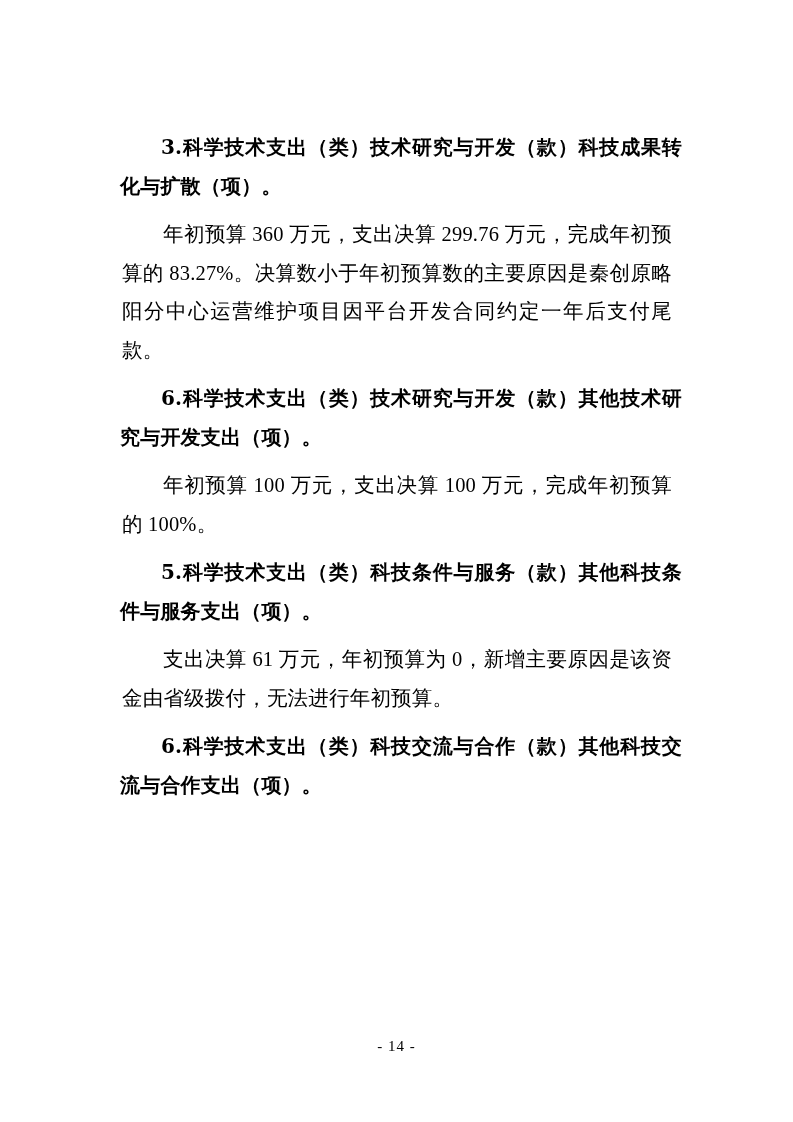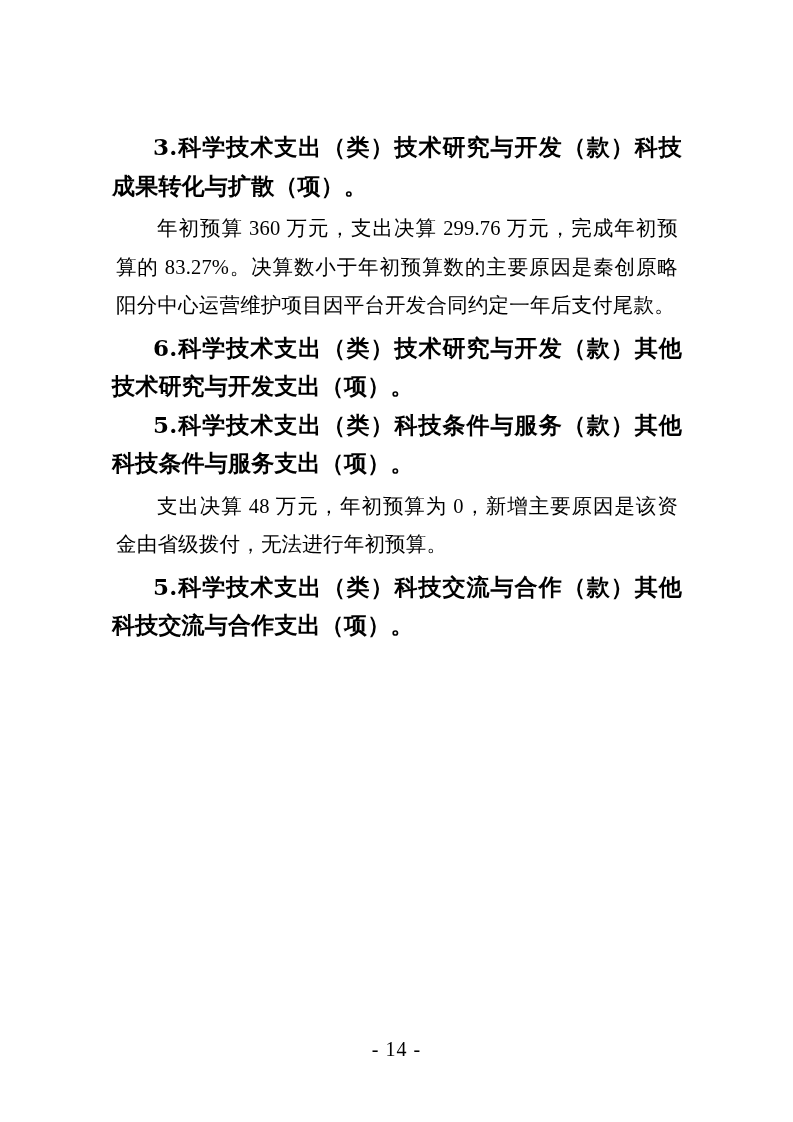--- a/index.html
+++ b/index.html
@@ -19,73 +19,74 @@
   }
   .content {
     position: absolute;
     left: 112px;
     top: 128px;
     width: 570px;
   }
   .heading {
     font-family: "DejaVu Serif", "Liberation Serif", serif;
     font-weight: bold;
-    font-size: 23px;
+    font-size: 20px;
     line-height: 38.5px;
     text-indent: 41px;
     letter-spacing: 0.2px;
-    margin: 0 0 0 0;
+    margin: 0 0 0 8px;
     text-align: justify;
     text-justify: inter-ideograph;
   }
   .para {
     font-family: "Liberation Serif", "DejaVu Serif", serif;
     font-size: 20.5px;
     line-height: 38.5px;
     text-indent: 41px;
     letter-spacing: 0.2px;
-    margin: 4px;
+    margin: 10px;
     text-align: justify;
     text-justify: inter-ideograph;
   }
   .block {
     margin-bottom: 0;
   }
   .footer {
     position: absolute;
     left: 0;
     right: 0;
     top: 1038px;
     text-align: center;
     font-family: "Liberation Serif", "DejaVu Serif", serif;
-    font-size: 20px;
+    font-size: 15px;
     letter-spacing: 1px;
   }
 </style>
 </head>
 <body>
 
 <div class="page">
   <div class="content">
 
     <div class="block">
       <p class="heading">3.科学技术支出（类）技术研究与开发（款）科技成果转化与扩散（项）。</p>
       <p class="para">年初预算 360 万元，支出决算 299.76 万元，完成年初预算的 83.27%。决算数小于年初预算数的主要原因是秦创原略阳分中心运营维护项目因平台开发合同约定一年后支付尾款。</p>
     </div>
 
     <div class="block">
       <p class="heading">6.科学技术支出（类）技术研究与开发（款）其他技术研究与开发支出（项）。</p>
+      <p class="para">年初预算 100 万元，支出决算 100 万元，完成年初预算的 100%。</p>
     </div>
 
     <div class="block">
       <p class="heading">5.科学技术支出（类）科技条件与服务（款）其他科技条件与服务支出（项）。</p>
-      <p class="para">支出决算 48 万元，年初预算为 0，新增主要原因是该资金由省级拨付，无法进行年初预算。</p>
+      <p class="para">支出决算 61 万元，年初预算为 0，新增主要原因是该资金由省级拨付，无法进行年初预算。</p>
     </div>
 
     <div class="block">
-      <p class="heading">5.科学技术支出（类）科技交流与合作（款）其他科技交流与合作支出（项）。</p>
+      <p class="heading">6.科学技术支出（类）科技交流与合作（款）其他科技交流与合作支出（项）。</p>
     </div>
 
 
   </div>
 
   <div class="footer">- 14 -</div>
 </div>
 
 </body></html>

